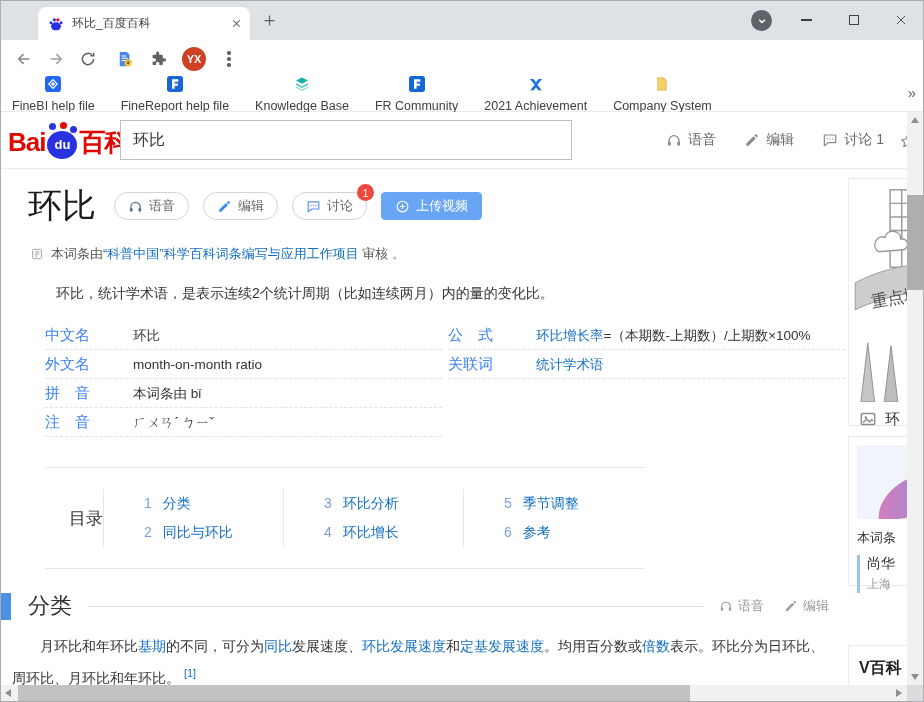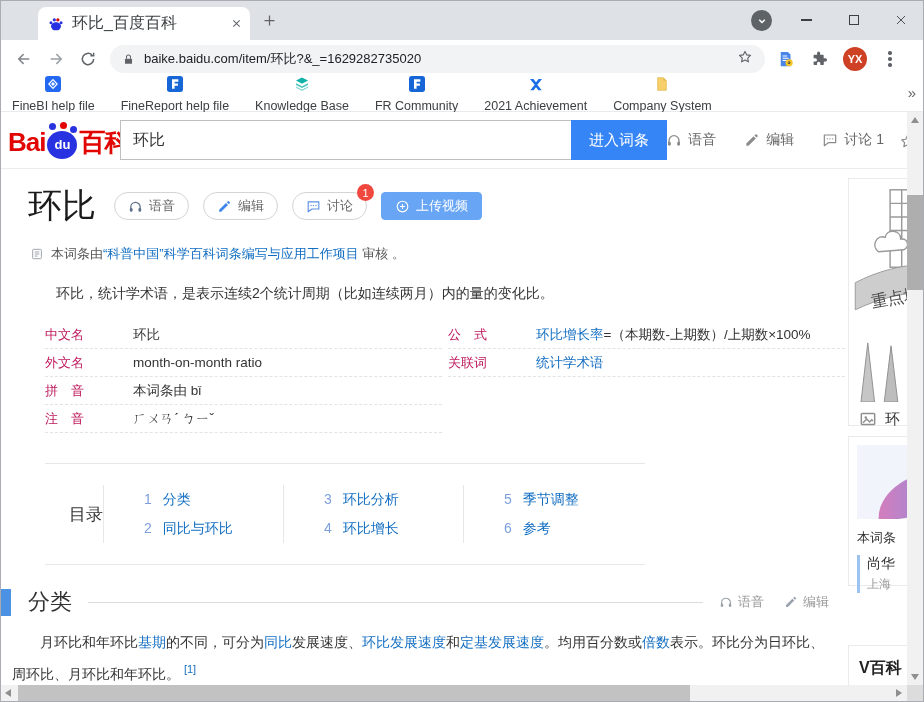--- a/index.html
+++ b/index.html
@@ -6,21 +6,21 @@
   body { margin: 0; background: #fff; font-family: "Liberation Sans", "DejaVu Sans", sans-serif; }
   .window { position: relative; width: 924px; height: 702px; background: #fff; overflow: hidden; }
   .frame { position: absolute; inset: 0; border: 1px solid #a9adb2; pointer-events: none; z-index: 50; }
   .ic { display: inline-flex; width: 16px; height: 16px; flex-shrink: 0; }
   .ic svg { width: 100%; height: 100%; }
 
   
   .titlebar { position: absolute; top: 0; left: 0; right: 0; height: 40px; background: #dee1e6; }
   .tab { position: absolute; left: 38px; top: 7px; width: 212px; height: 33px; background: #fff;
          border-radius: 8px 8px 0 0; display: flex; align-items: center; padding: 0 8px 0 10px; }
-  .tab-title { font-size: 16px; color: #3c4043; margin-left: 8px; flex: 1; white-space: nowrap; overflow: hidden; }
+  .tab-title { font-size: 12px; color: #3c4043; margin-left: 8px; flex: 1; white-space: nowrap; overflow: hidden; }
   .tab-close .ic { width: 11px; height: 11px; }
   .newtab { position: absolute; left: 262px; top: 13px; width: 15px; height: 15px; }
   .circle-btn { position: absolute; right: 152px; top: 10px; width: 21px; height: 21px; border-radius: 50%;
                 background: #5e6368; display: flex; align-items: center; justify-content: center; }
   .circle-btn .ic { width: 12px; height: 12px; }
   .win-btn { position: absolute; top: 0; width: 47px; height: 40px; display: flex; align-items: center; justify-content: center; }
   .win-min { right: 94px; } .win-max { right: 47px; } .win-close { right: 0; }
   .glyph-min { width: 11px; height: 1.5px; background: #3c4043; }
   .glyph-max { width: 10px; height: 10px; border: 1.5px solid #3c4043; }
   .win-close .ic { width: 12px; height: 12px; }
@@ -88,21 +88,21 @@
   .review { display: flex; align-items: center; gap: 7px; margin: 16px 0 0 18px; font-size: 13px; color: #555; }
   .review .ic { width: 14px; height: 14px; }
   .lk { color: var(--link); text-decoration: none; cursor: pointer; }
 
   .summary { margin: 18px 0 0 30px; text-indent: 14px; font-size: 14px; color: #333; line-height: 24px; width: 770px; }
 
   .infobox { margin: 16px 0 0 33px; display: flex; width: 800px; }
   .info-col { width: 397px; }
   .info-col.right { margin-left: 6px; }
   .info-row { display: flex; align-items: baseline; border-bottom: 1px dashed #e3e3e3; padding: 5px 0 4px; min-height: 26px; }
-  .info-label { width: 88px; flex-shrink: 0; color: #be185d; font-size: 13px; }
+  .info-label { width: 88px; flex-shrink: 0; color: #3b82f6; font-size: 15px; }
   .info-value { font-size: 13.5px; color: #333; }
 
   .toc { margin: 30px 0 0 33px; width: 600px; border-top: 1px solid #e7e7e7; border-bottom: 1px solid #e7e7e7;
          display: flex; align-items: center; padding: 21px 0; }
   .toc-title { width: 58px; text-align: right; font-size: 17px; color: #333; flex-shrink: 0; }
   .toc-col { width: 180px; padding-left: 40px; border-left: 1px solid #e7e7e7; align-self: stretch; }
   .toc-item { display: flex; gap: 11px; font-size: 14px; line-height: 29px; }
   .toc-num { color: var(--tocnum); }
   .toc-link { color: var(--link); text-decoration: none; cursor: pointer; }
 
@@ -211,34 +211,20 @@
         <svg viewBox="0 0 24 24" fill="none" stroke="#9aa0a6" stroke-width="2">
           <path d="M5 12h13M12.5 5.5L19 12l-6.5 6.5"></path>
         </svg>
       </span>
     <span class="ic nav-ic">
         <svg viewBox="0 0 24 24" fill="none" stroke="#5f6368" stroke-width="2">
           <path d="M19.5 12a7.5 7.5 0 1 1-2.2-5.3"></path>
           <path d="M19.5 3.5v4.2h-4.2"></path>
         </svg>
       </span>
-    <div class="omnibox">
-      <span class="ic">
-          <svg viewBox="0 0 24 24">
-            <rect x="5.5" y="10.5" width="13" height="9.5" rx="1.3" fill="#5f6368"></rect>
-            <path d="M8.3 10.5V7.5a3.7 3.7 0 0 1 7.4 0v3" fill="none" stroke="#5f6368" stroke-width="1.9"></path>
-          </svg>
-        </span>
-      <span class="url">baike.baidu.com/item/环比?&amp;_=1629282735020</span>
-      <span class="omni-star"><span class="ic">
-            <svg viewBox="0 0 24 24" fill="none" stroke="currentColor" stroke-width="1.7" stroke-linejoin="round">
-              <path d="M12 3.6l2.5 5.2 5.7.8-4.1 4 1 5.7-5.1-2.7-5.1 2.7 1-5.7-4.1-4 5.7-.8z"></path>
-            </svg>
-          </span></span>
-    </div>
     <div class="tb-right">
       <span class="ic">
           <svg viewBox="0 0 24 24">
             <path d="M5 2.5h9.5l3.5 3.5v15.5H5z" fill="#4a86e8"></path>
             <path d="M7.5 8h6M7.5 11h8M7.5 14h8" stroke="#fff" stroke-width="1.5"></path>
             <circle cx="16.2" cy="17" r="4.8" fill="#f7c52b"></circle>
             <path d="M16.2 14.6v4M14.5 16.9l1.7 1.7 1.7-1.7" stroke="#424242" stroke-width="1.3" fill="none"></path>
           </svg>
         </span>
       <span class="ic">
@@ -314,21 +300,20 @@
 
   <div class="page">
 
     <div class="bk-header">
       <div class="bk-logo">
         <span class="logo-bai">Bai</span>
         <span class="logo-du">du</span>
         <span class="logo-ke">百科</span>
       </div>
       <input class="bk-search" value="环比" style="">
-      <button class="bk-enter">进入词条</button>
       <div class="bk-actions">
           <div class="bk-action">
             <span class="ic ic-headphones">
               <svg viewBox="0 0 24 24" fill="none" stroke="currentColor" stroke-width="2">
                 <path d="M4.5 19v-6a7.5 7.5 0 0 1 15 0v6"></path>
                 <rect x="3" y="14.5" width="4.2" height="6" rx="2" fill="currentColor" stroke="none"></rect>
                 <rect x="16.8" y="14.5" width="4.2" height="6" rx="2" fill="currentColor" stroke="none"></rect>
               </svg>
             </span>
             <span>语音</span>

